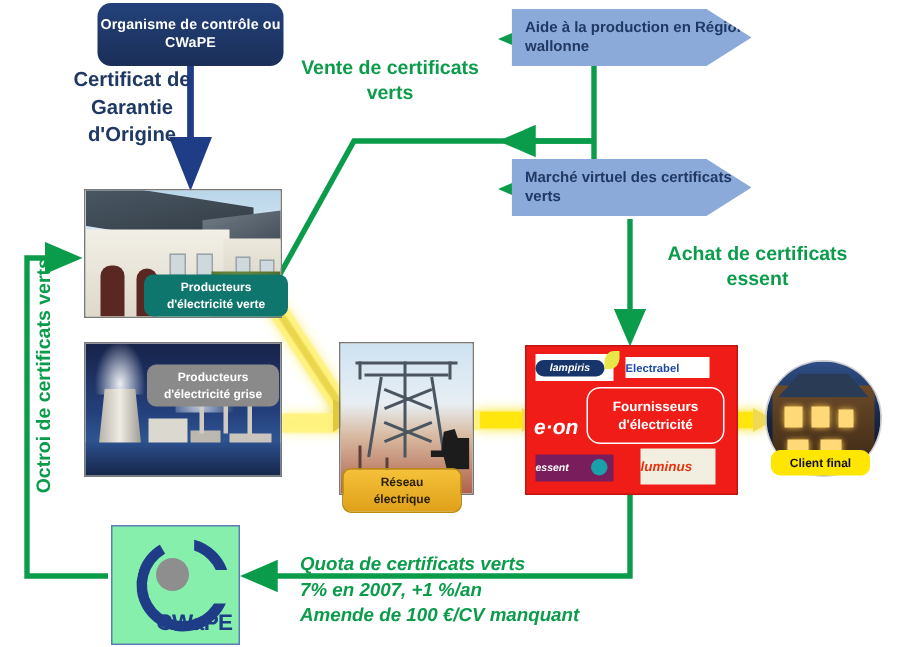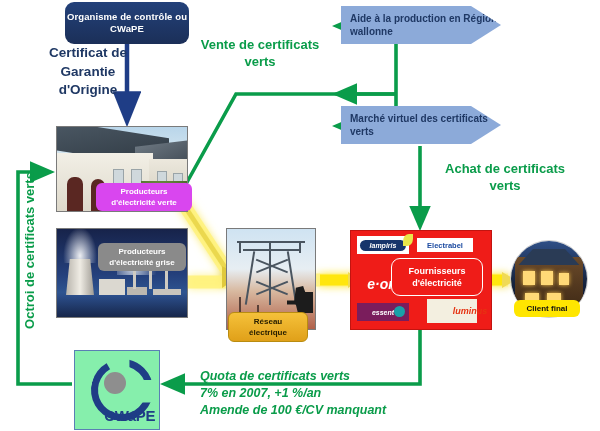--- a/index.html
+++ b/index.html
@@ -60,21 +60,21 @@
   .pv-roof2{position:absolute;left:78px;top:16px;width:62px;height:20px;
      background:linear-gradient(160deg,#6b7680,#434d57);transform:skewY(-7deg);}
   .pv-wall{position:absolute;left:0;top:26px;width:96px;height:58px;
      background:linear-gradient(180deg,#f2efe6,#ded9cb);}
   .pv-wall2{position:absolute;left:92px;top:32px;width:44px;height:52px;
      background:linear-gradient(180deg,#ece8dd,#cfc9b9);}
   .pv-arch{position:absolute;background:#5a2722;border-radius:7px 7px 0 0;}
   .pv-win{position:absolute;background:#cfd8dc;border:1px solid #9aa4a8;}
   .pv-bush{position:absolute;right:0;bottom:0;width:46px;height:30px;
      background:radial-gradient(circle at 40% 60%,#7d9c4e,#4d6b2c);}
-  #pvcap{left:96px;top:183px;width:96px;background:#d946ef;color:#ffffff;}
+  #pvcap{left:96px;top:183px;width:96px;background:#0f766e;color:#ffffff;}
 
   
   #np{left:56px;top:228px;width:130px;height:88px;}
   .np-sky{position:absolute;inset:0;background:linear-gradient(180deg,#17234a 0%,#24407c 52%,#2e5490 72%,#1b2c52 100%);}
   .np-tower{position:absolute;left:8px;top:30px;width:30px;height:46px;
      background:linear-gradient(90deg,#b4b0a8,#efece4,#9b9790);
      clip-path:polygon(16% 0,84% 0,100% 100%,0 100%);}
   .np-steam{position:absolute;left:6px;top:-2px;width:34px;height:36px;
      background:radial-gradient(ellipse at 50% 80%,rgba(255,255,255,.92),rgba(255,255,255,0) 70%);}
   .np-steam2{position:absolute;left:60px;top:18px;width:40px;height:28px;
@@ -90,33 +90,33 @@
   .gr-sky{position:absolute;inset:0;background:linear-gradient(180deg,#cfe3f2 0%,#e7eef3 40%,#d8b9a0 62%,#b0604a 100%);}
   .pylon{position:absolute;left:10px;top:6px;width:68px;height:70px;}
   .pl{position:absolute;background:#4a5560;}
   .pump{position:absolute;right:2px;bottom:16px;width:26px;height:30px;background:#1c1c1c;
      clip-path:polygon(0 58%,28% 58%,34% 16%,62% 10%,70% 30%,100% 30%,100% 100%,42% 100%,34% 72%,0 72%);}
   #gridcap{left:228px;top:312px;width:80px;background:linear-gradient(180deg,#f5c13a,#e0a019);
      color:#2a2000;border:1px solid #b98c10;}
 
   
   #red{left:350px;top:230px;width:140px;height:98px;background:#ef1c18;border:1px solid #c21410;}
-  .logo{position:absolute;display:flex;align-items:center;justify-content:center;
+  .logo{position:absolute;display:flex;align-items:center;justify-content:flex-start;
         font-size:7.5px;font-weight:bold;box-sizing:border-box;}
   #lg-lampiris{left:6px;top:5px;width:52px;height:18px;background:#ffffff;}
   .lampiris-pill{width:46px;height:11px;background:#17356b;border-radius:6px;color:#ffffff;
         display:flex;align-items:center;justify-content:center;font-size:7px;font-style:italic;}
   #lg-leaf{left:52px;top:3px;width:10px;height:12px;background:#e9e64a;border-radius:60% 0 60% 0;}
   #lg-electrabel{left:66px;top:7px;width:56px;height:14px;background:#ffffff;color:#1b4aa0;}
   #lg-eon{left:5px;top:44px;width:52px;height:18px;color:#ffffff;font-size:14px;font-style:italic;}
   #lg-essent{left:6px;top:72px;width:52px;height:18px;background:#7a1d5c;color:#ffffff;font-size:7px;font-style:italic;}
   .essent-dot{position:absolute;right:4px;top:3px;width:11px;height:11px;border-radius:50%;
         background:#19a0a8;}
   #lg-luminus{left:76px;top:68px;width:50px;height:24px;background:#f3efe0;color:#e63312;
-        font-size:9px;font-style:italic;padding-left:36px;}
+        font-size:9px;font-style:italic;}
   #fourn{left:40px;top:27px;width:92px;height:38px;background:#ef1c18;border:1.5px solid #ffffff;
         border-radius:9px;color:#ffffff;font-size:9px;font-weight:bold;line-height:12px;
         display:flex;align-items:center;justify-content:center;text-align:center;}
 
   
   #client{left:510px;top:240px;width:76px;height:76px;border-radius:50%;overflow:hidden;
         border:1px solid #cfcfcf;}
   .cl-sky{position:absolute;inset:0;background:linear-gradient(180deg,#2f4f86 0%,#16233f 55%,#0c1222 100%);}
   .cl-house{position:absolute;left:4px;top:16px;width:68px;height:58px;
         background:linear-gradient(180deg,#6b4a2a,#3a2613);}
@@ -194,21 +194,21 @@
       <path d="M72,384 L18,384 L18,172 L50,172" marker-end="url(#ga)"></path>
     </g>
   </svg>
 
   <div class="abs navy-label">Certificat de Garantie d'Origine</div>
   <div class="abs navy-box">
     <span>Organisme de contrôle ou CWaPE</span>
   </div>
 
   <div class="abs glabel vente">Vente de certificats verts</div>
-  <div class="abs glabel achat">Achat de certificats verts</div>
+  <div class="abs glabel achat">Achat de certificats essent</div>
   <div class="abs glabel octroi">Octroi de certificats verts</div>
 
   <div class="abs chev" id="chev0">
     <span>Aide à la production en Région wallonne</span>
   </div>
   <div class="abs chev" id="chev2">
     <span>Marché virtuel des certificats verts</span>
   </div>
 
   <div class="abs card" id="pv">

